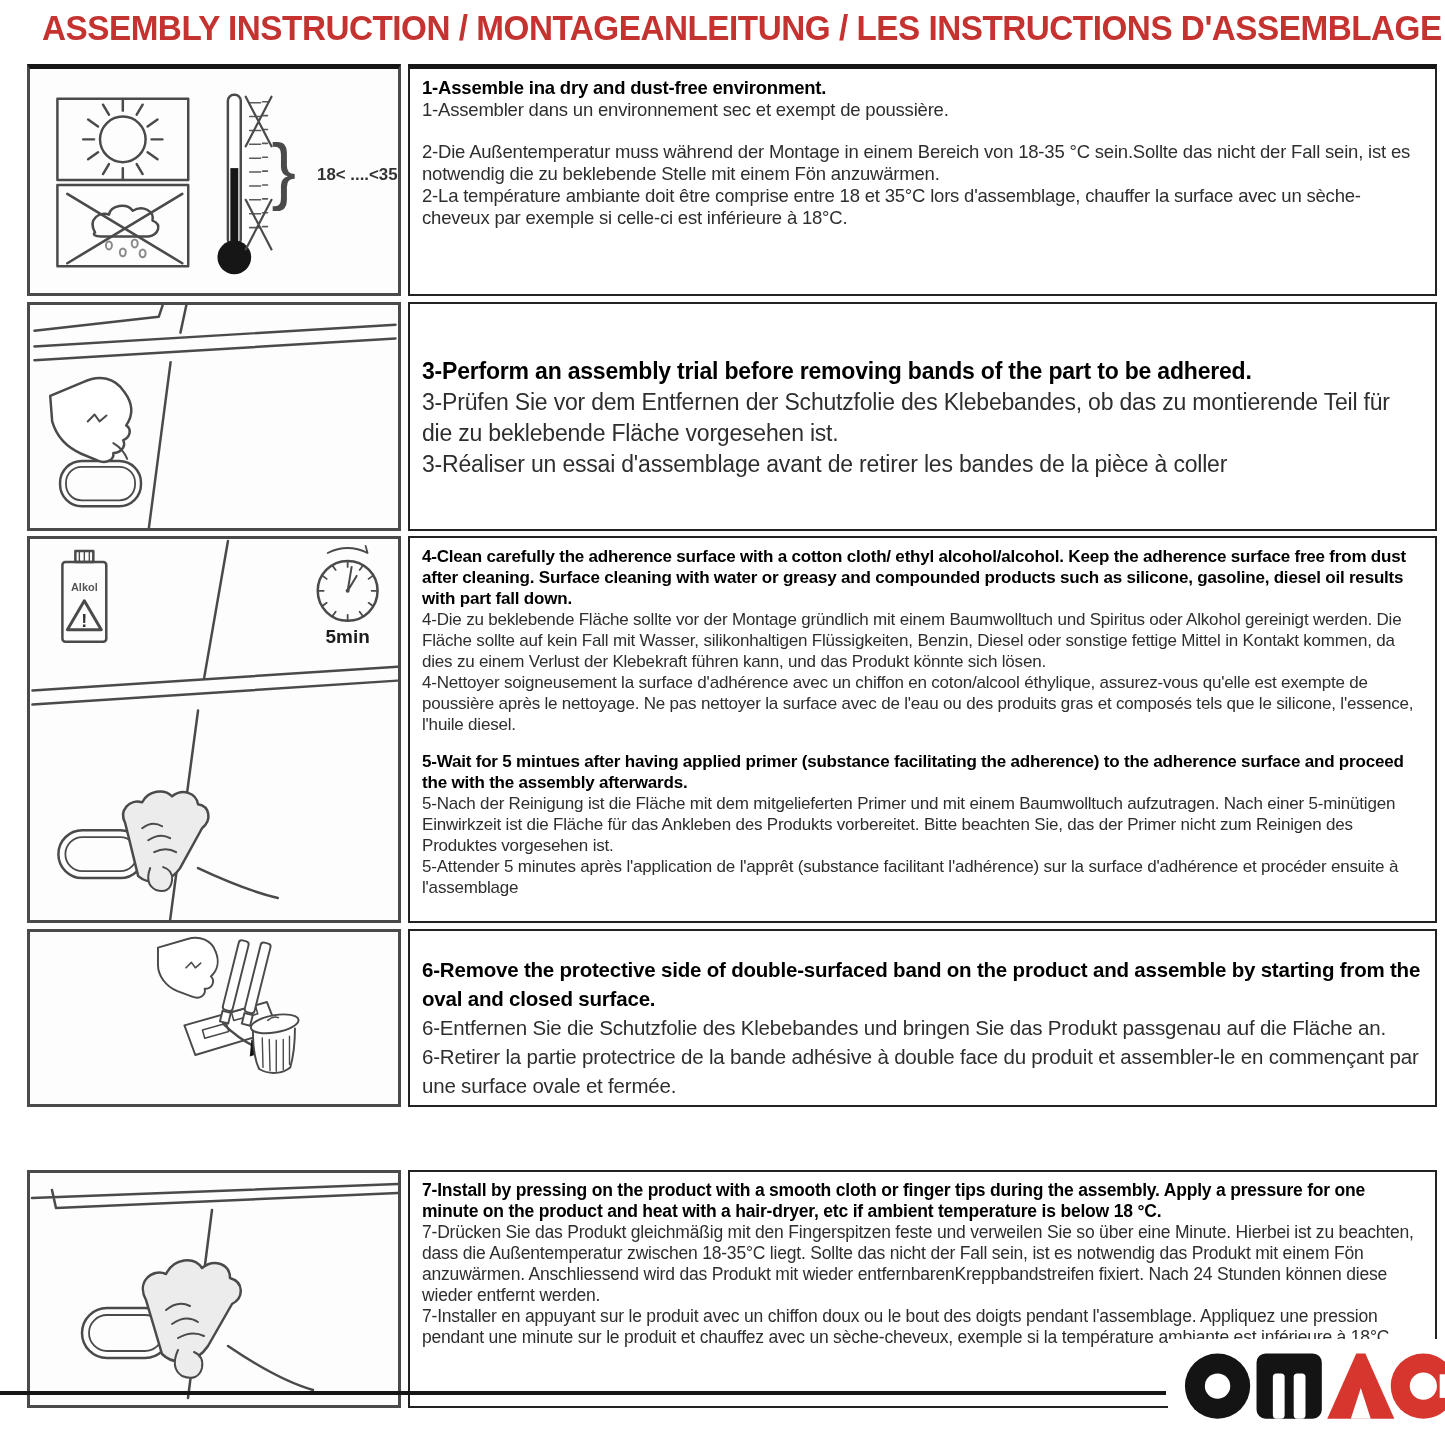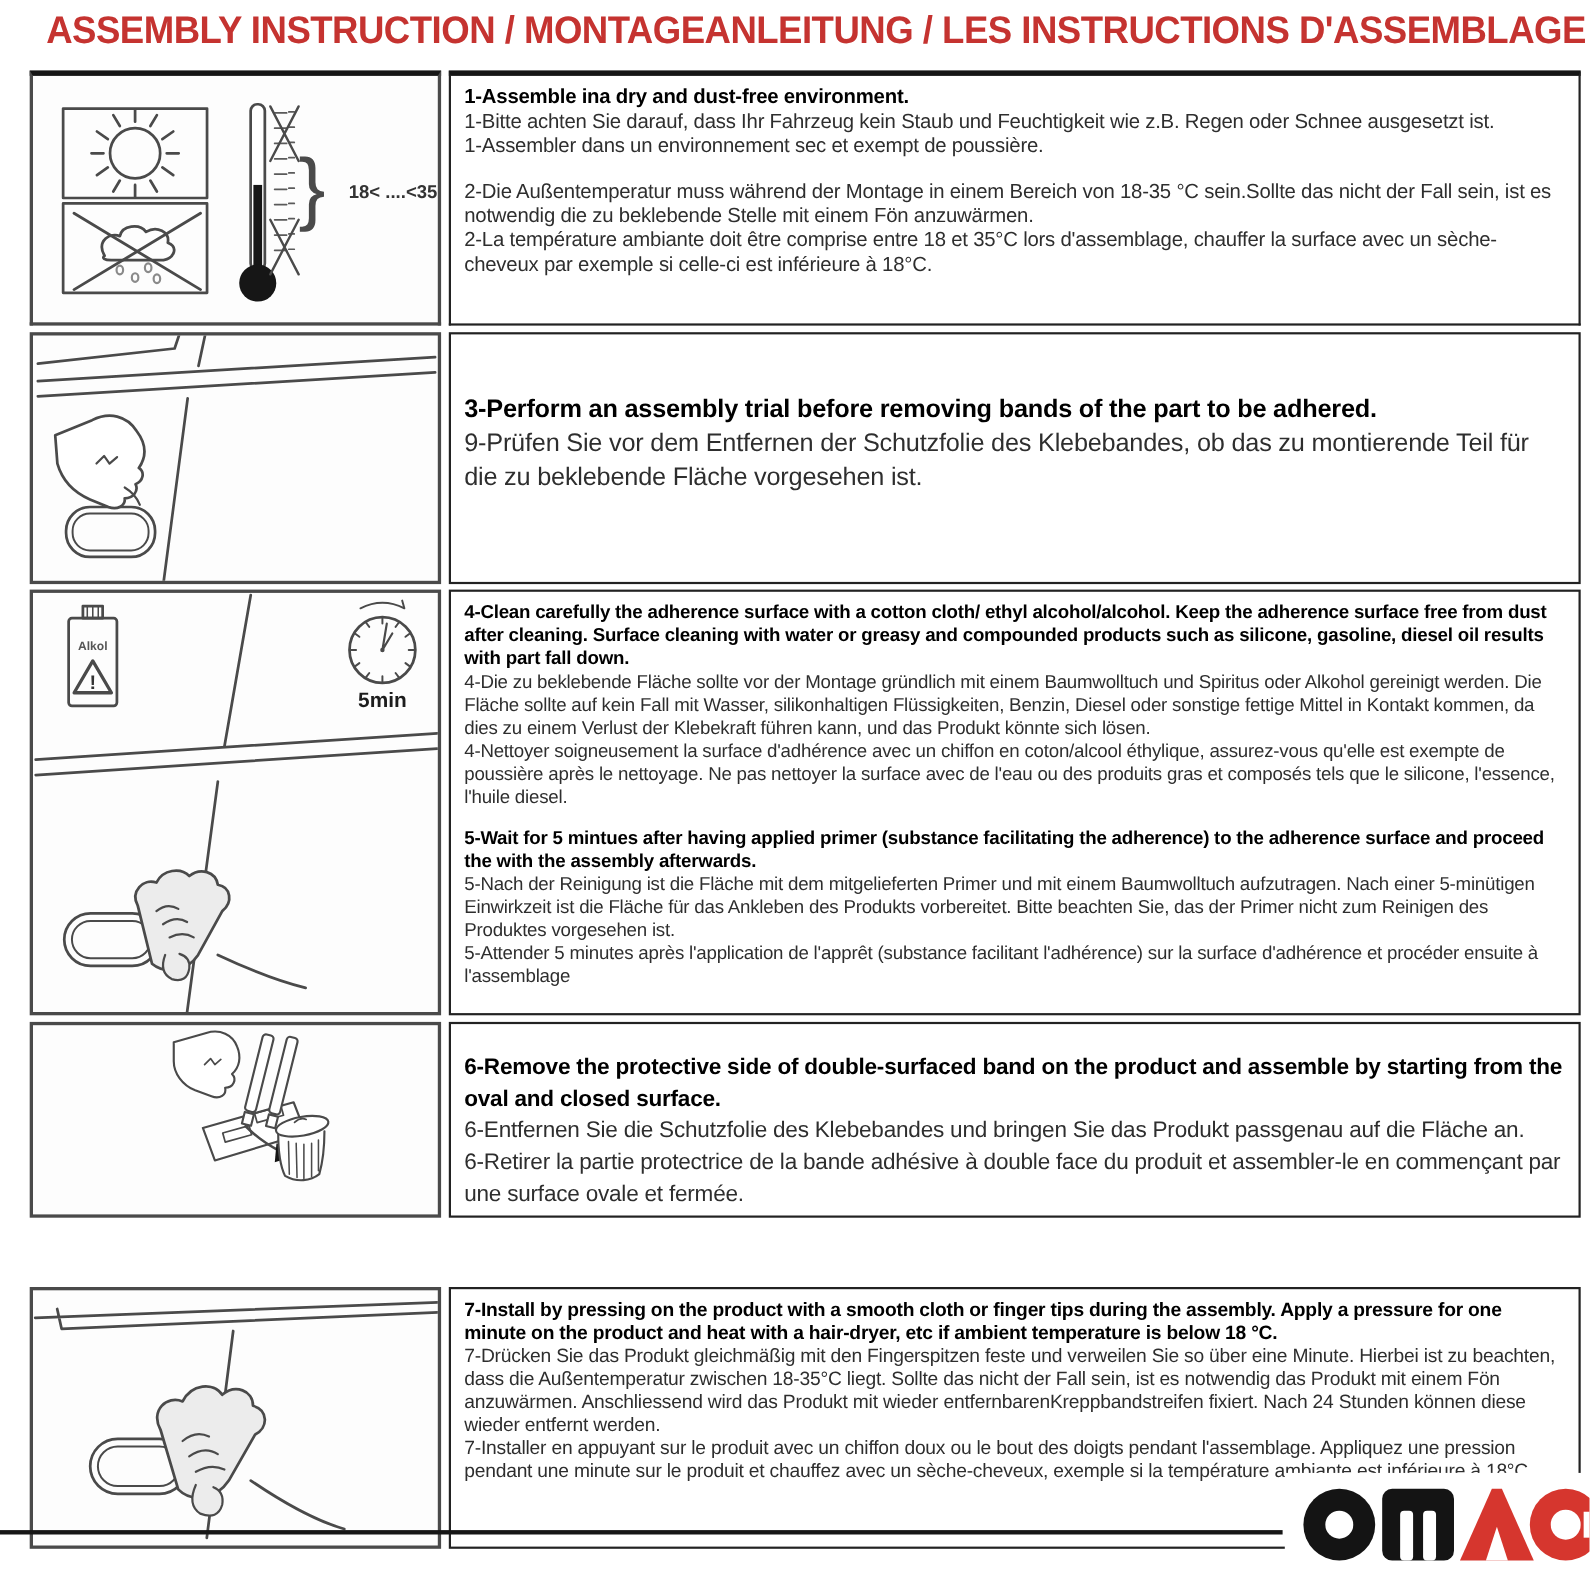--- a/index.html
+++ b/index.html
@@ -73,21 +73,20 @@
           <path d="M216,28 L242,78 M242,28 L216,78" stroke-width="2.2"></path>
           <path d="M216,132 L242,182 M242,132 L216,182" stroke-width="2.2"></path>
         </g>
         <text x="242" y="128" font-size="74" fill="#4a4a4a" stroke="none">}</text>
         <text x="288" y="112" font-size="17" font-weight="bold" fill="#333333" stroke="none">18&lt; ....&lt;35 C</text>
       </g>
     </svg>
   </div>
   <div class="textbox thicktop t1">
     <p class="b">1-Assemble ina dry and dust-free environment.</p>
-    <p>1-Bitte achten Sie darauf, dass Ihr Fahrzeug kein Staub und Feuchtigkeit wie z.B. Regen oder Schnee ausgesetzt ist.</p>
     <p>1-Assembler dans un environnement sec et exempt de poussière.</p>
     <div class="spacer1"></div>
     <p>2-Die Außentemperatur muss während der Montage in einem Bereich von 18-35 °C  sein.Sollte das nicht der Fall sein, ist es notwendig die zu beklebende Stelle mit einem Fön anzuwärmen.</p>
     <p>2-La température ambiante doit être comprise entre 18 et 35°C lors d'assemblage, chauffer la surface avec un sèche-cheveux par exemple si celle-ci est inférieure à 18°C.</p>
   </div>
 </div>
 
 <div class="row" style="top:302px;height:229px;border-radius:25px;">
   <div class="imgbox">
     <svg viewBox="0 0 368 226">
@@ -104,21 +103,22 @@
         <g>
           <path d="M18,92 L52,78 C68,70 84,74 93,88 C102,100 102,112 95,122 C101,126 99,134 92,137 C95,143 90,150 82,150 C83,157 75,161 67,158 L50,151 C34,144 24,132 20,118 Z" fill="#ffffff"></path>
           <path d="M56,118 l7,-7 l5,7 l7,-6" stroke-width="2"></path>
           <path d="M82,140 q10,6 14,16" stroke-width="2"></path>
         </g>
       </g>
     </svg>
   </div>
   <div class="textbox t2">
     <p class="b">3-Perform an assembly trial before removing bands of the part to be adhered.</p>
-    <p>9-Prüfen Sie vor dem Entfernen der Schutzfolie des Klebebandes, ob das zu montierende Teil für die zu beklebende Fläche vorgesehen ist.</p>
+    <p>3-Prüfen Sie vor dem Entfernen der Schutzfolie des Klebebandes, ob das zu montierende Teil für die zu beklebende Fläche vorgesehen ist.</p>
+    <p>3-Réaliser un essai d'assemblage avant de retirer les bandes de la pièce à coller</p>
   </div>
 </div>
 
 <div class="row" style="top:536px;height:387px;">
   <div class="imgbox">
     <svg viewBox="0 0 368 382">
       <g stroke="#4a4a4a" stroke-width="2.5" fill="none" stroke-linecap="round" stroke-linejoin="round">
         <g>
           <rect x="45" y="12" width="18" height="11"></rect>
           <path d="M49,12 v11 M54,12 v11 M59,12 v11" stroke-width="1.4"></path>

